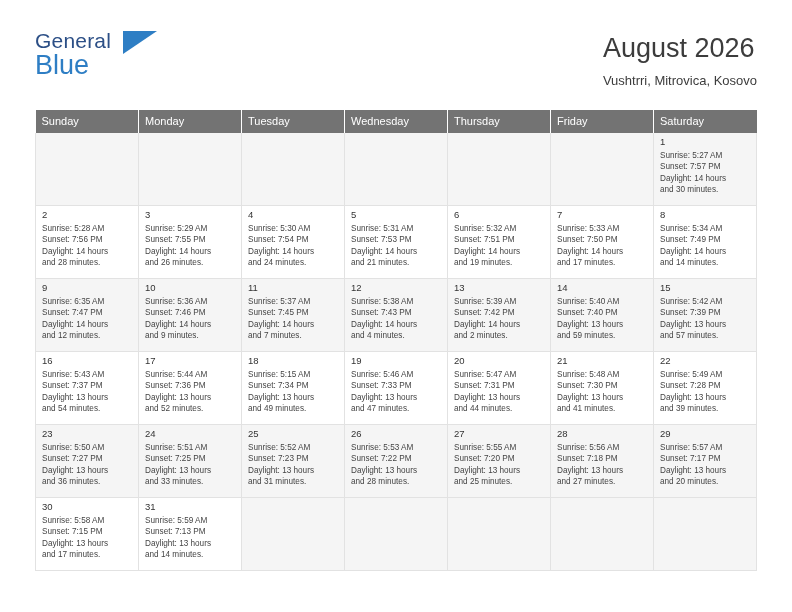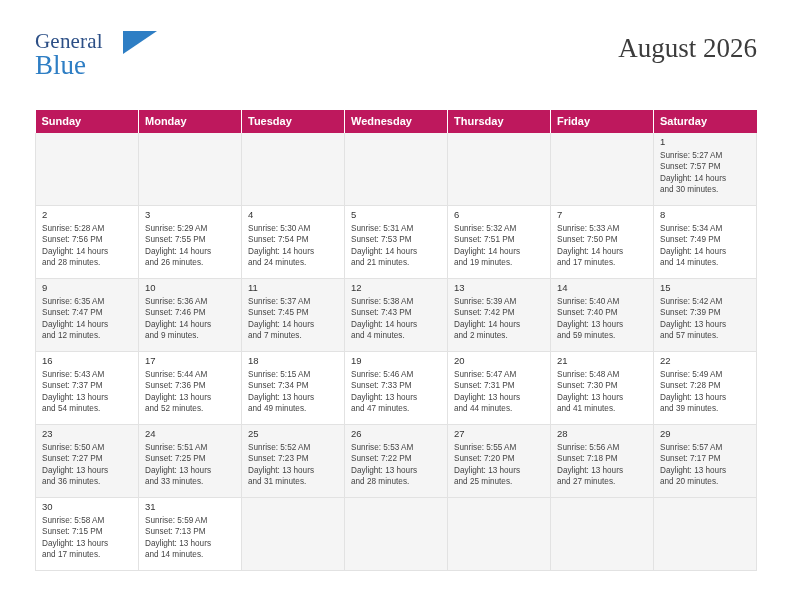--- a/index.html
+++ b/index.html
@@ -21,21 +21,20 @@
     box-sizing: border-box;
     padding: 0 35px;
   }
   
   .header {
     display: flex;
     align-items: flex-start;
     justify-content: space-between;
     padding-top: 30px;
     height: 62px;
-    font-family: Liberation Serif, serif;
   }
   .logo {
     position: relative;
     width: 130px;
     height: 50px;
   }
   .logo-general {
     font-size: 21px;
     color: #2c4f86;
     letter-spacing: .2px;
@@ -76,24 +75,24 @@
     line-height: 16px;
   }
   
   .calendar {
     margin-top: 18px;
     width: 722px;
     border-collapse: collapse;
     table-layout: fixed;
   }
   .calendar th {
-    background: #be185d;
+    background: #737373;
     color: #ffffff;
     font-size: 11px;
-    font-weight: bold;
+    font-weight: normal;
     text-align: left;
     padding: 5px 6px 6px 6px;
     border-right: 1px solid #ffffff;
     height: 12px;
   }
   .calendar th:last-child { border-right: none; }
   .calendar td {
     vertical-align: top;
     border: 1px solid #e2e2e2;
     border-top: none;
@@ -123,20 +122,21 @@
 <div class="page">
 
   <div class="header">
     <div class="logo">
       <span class="logo-general">General</span>
       <span class="logo-blue">Blue</span>
       <span class="logo-flag"></span>
     </div>
     <div class="title-block">
       <h1 class="month-title">August 2026</h1>
+      <div class="location">Vushtrri, Mitrovica, Kosovo</div>
     </div>
   </div>
 
   <table class="calendar">
     <thead>
       <tr>
         <th>Sunday</th>
         <th>Monday</th>
         <th>Tuesday</th>
         <th>Wednesday</th>

